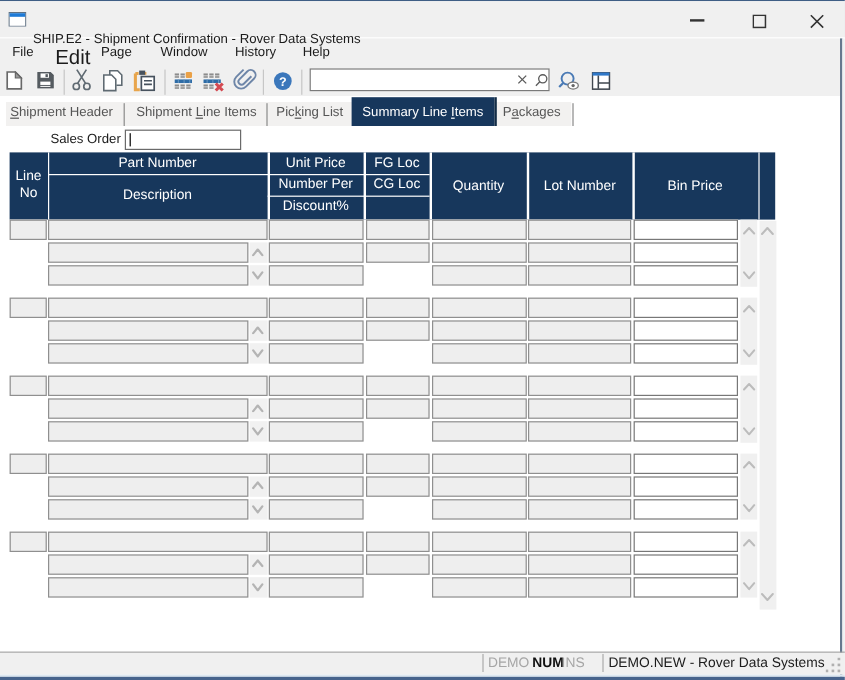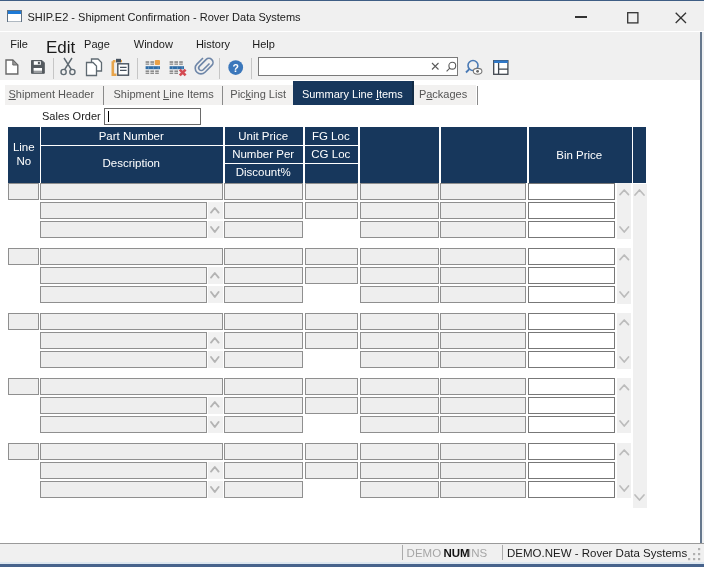--- a/index.html
+++ b/index.html
@@ -14,21 +14,21 @@
 <div class="abs" style="left:701.7px;top:31.5px;width:2.3px;height:530.5px;background:#eef0f2"></div>
 <div class="abs" style="left:703px;top:1.3px;width:1px;height:30.2px;background:#d8dee6"></div>
 <div class="abs" style="left:0;top:562px;width:704px;height:2px;background:#dde7f0"></div>
 <div class="abs" style="left:0;top:564px;width:704px;height:3px;background:#47638c"></div>
 <div class="abs" style="left:0;top:1.3px;width:704px;height:30.2px;background:#f0f0f0"></div>
 <div class="abs" style="left:0;top:31.5px;width:700px;height:48px;background:#f0f0f0"></div>
 <svg class="abs" style="left:7px;top:9.5px" width="15" height="12.5">
 <rect x="0.5" y="0.5" width="14" height="11.5" fill="#fff" stroke="#5f7183" stroke-width="1"></rect>
 <rect x="1" y="1" width="13" height="3" fill="#1e7ad6"></rect>
     </svg>
-<div class="abs" style="left:27.5px;top:11px;font-size:11px;color:#1b1b1b;white-space:nowrap">SHIP.E2 - Shipment Confirmation - Rover Data Systems</div>
+<div class="abs" style="left:27.5px;top:27px;font-size:11px;color:#1b1b1b;white-space:nowrap">SHIP.E2 - Shipment Confirmation - Rover Data Systems</div>
 <div class="abs" style="left:575.3px;top:16.3px;width:12px;height:1.3px;background:#333"></div>
 <svg class="abs" style="left:627px;top:11.8px" width="12" height="12">
       <rect x="0.7" y="0.7" width="10.2" height="10.2" fill="none" stroke="#333" stroke-width="1.3"></rect>
     </svg>
 <svg class="abs" style="left:674.8px;top:12px" width="12" height="12">
       <path d="M0.7 0.7 L11 11 M11 0.7 L0.7 11" stroke="#333" stroke-width="1.3"></path>
     </svg>
 <div class="abs" style="left:10.2px;top:37.5px;font-size:11px;color:#1b1b1b">File</div>
 <div class="abs" style="left:46.0px;top:37.5px;font-size:17px;color:#1b1b1b">Edit</div>
 <div class="abs" style="left:84.1px;top:37.5px;font-size:11px;color:#1b1b1b">Page</div>
@@ -149,20 +149,22 @@
 <div class="abs" style="left:39.5px;top:144.7px;width:318.8px;height:1.3px;background:#fff"></div>
 <div class="abs" style="left:223px;top:162.6px;width:135.3px;height:1.3px;background:#fff"></div>
 <div class="hdrtxt" style="left:8px;top:139.5px;width:31.5px;line-height:14px">Line<br>No</div>
 <div class="hdrtxt" style="left:39.5px;top:126.5px;width:183.5px;height:18px;line-height:18px">Part Number</div>
 <div class="hdrtxt" style="left:39.5px;top:144.7px;width:183.5px;height:37.80000000000001px;line-height:37.80000000000001px">Description</div>
 <div class="hdrtxt" style="left:223px;top:126.5px;width:80.30000000000001px;height:18px;line-height:18px">Unit Price</div>
 <div class="hdrtxt" style="left:223px;top:144.7px;width:80.30000000000001px;height:18px;line-height:18px">Number Per</div>
 <div class="hdrtxt" style="left:223px;top:162.6px;width:80.30000000000001px;height:19px;line-height:19px">Discount%</div>
 <div class="hdrtxt" style="left:303.3px;top:126.5px;width:55.0px;height:18px;line-height:18px">FG Loc</div>
 <div class="hdrtxt" style="left:303.3px;top:144.7px;width:55.0px;height:18px;line-height:18px">CG Loc</div>
+<div class="hdrtxt" style="left:358.3px;top:126.5px;width:81.0px;height:56px;line-height:56px">Quantity</div>
+<div class="hdrtxt" style="left:439.3px;top:126.5px;width:87.69999999999999px;height:56px;line-height:56px">Lot Number</div>
 <div class="hdrtxt" style="left:527px;top:126.5px;width:104.5px;height:56px;line-height:56px">Bin Price</div>
 <div style="position:absolute;left:8px;top:183.4px;width:28.5px;height:15px;background:#eeeeee;border:1px solid #8f8f8f"></div>
 <div style="position:absolute;left:40px;top:183.4px;width:180.5px;height:15px;background:#eeeeee;border:1px solid #8f8f8f"></div>
 <div style="position:absolute;left:224px;top:183.4px;width:76.5px;height:15px;background:#eeeeee;border:1px solid #8f8f8f"></div>
 <div style="position:absolute;left:304.5px;top:183.4px;width:51.0px;height:15px;background:#eeeeee;border:1px solid #8f8f8f"></div>
 <div style="position:absolute;left:359.5px;top:183.4px;width:77.0px;height:15px;background:#eeeeee;border:1px solid #8f8f8f"></div>
 <div style="position:absolute;left:440px;top:183.4px;width:84px;height:15px;background:#eeeeee;border:1px solid #8f8f8f"></div>
 <div style="position:absolute;left:528px;top:183.4px;width:84.5px;height:15px;background:#fff;border:1px solid #777"></div>
 <div style="position:absolute;left:40px;top:202.20000000000002px;width:165px;height:15px;background:#eeeeee;border:1px solid #8f8f8f"></div>
 <div style="position:absolute;left:207.5px;top:202.20000000000002px;width:15px;height:17px;background:#f1f1f1"></div>

